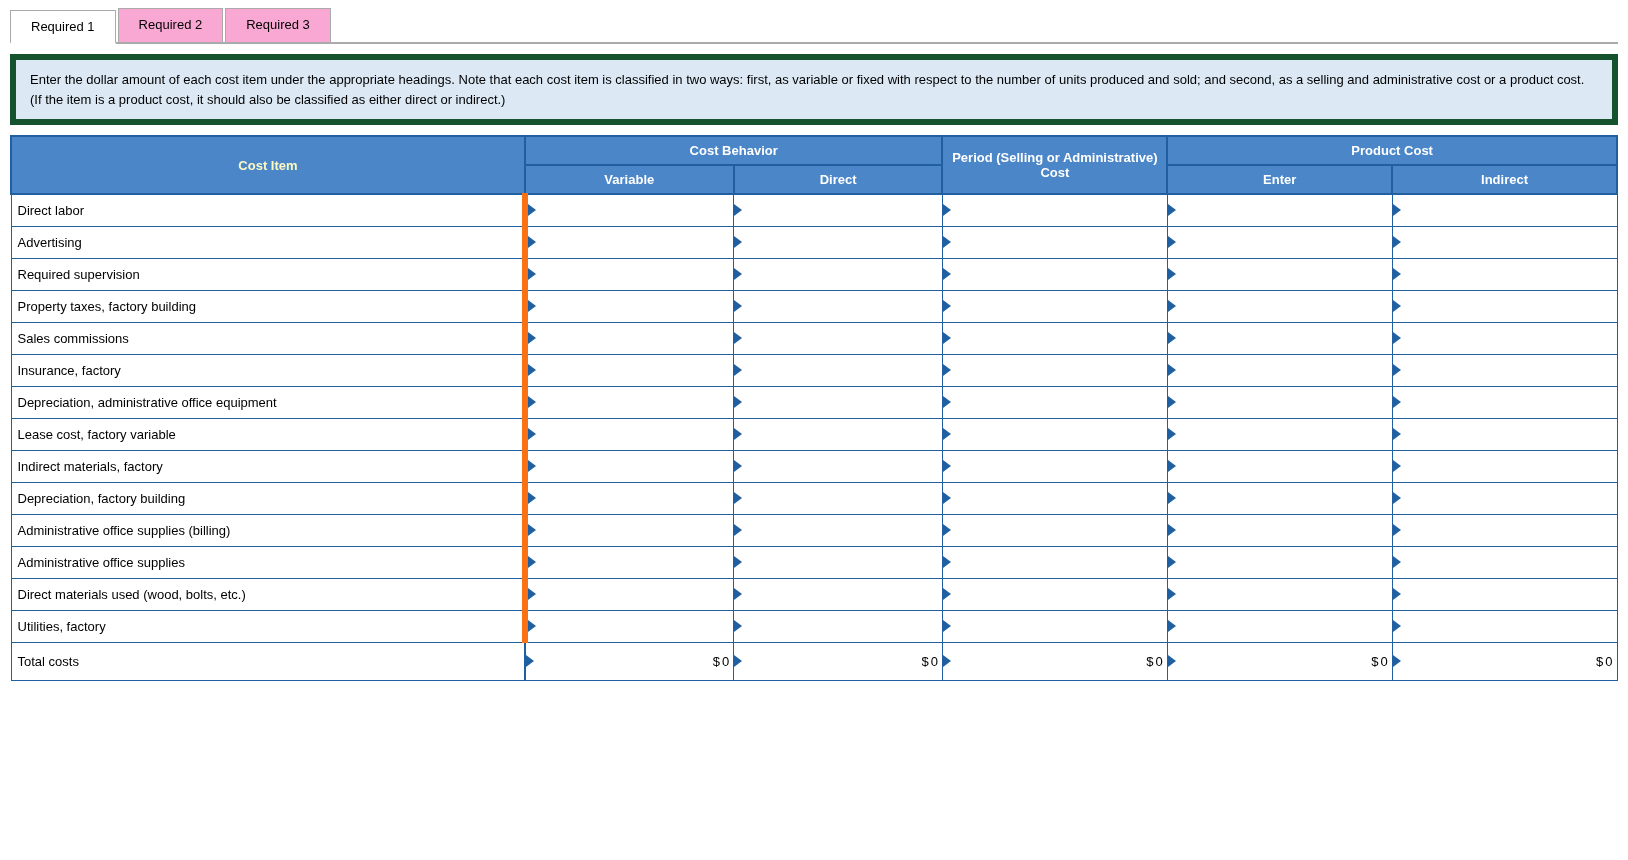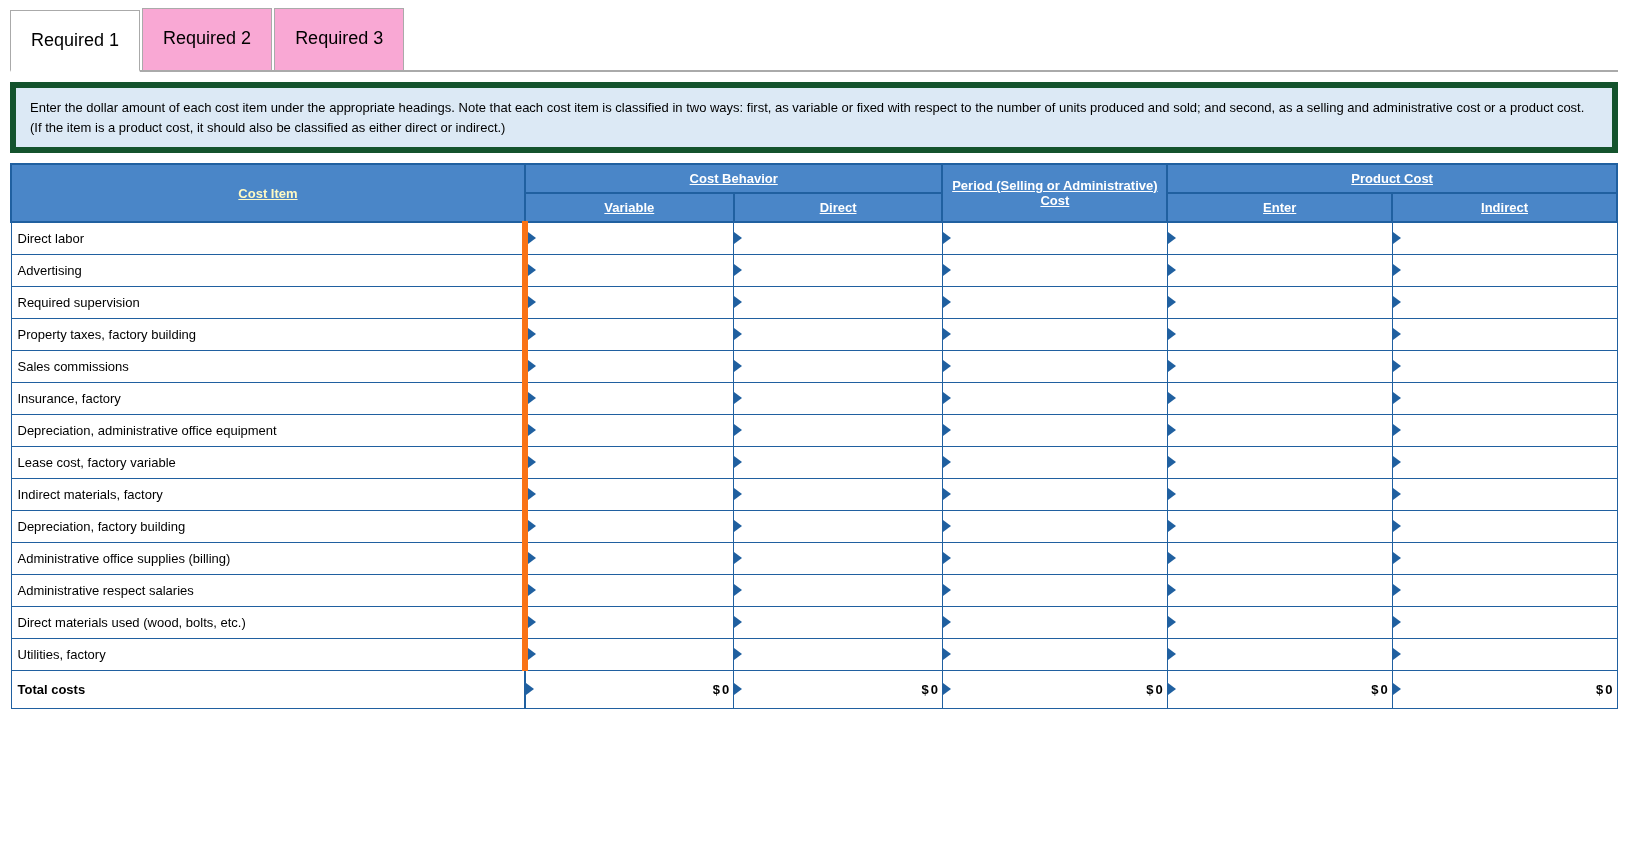--- a/index.html
+++ b/index.html
@@ -4,27 +4,27 @@
   <style>
     * { box-sizing: border-box; margin: 0; padding: 0; }
     body { font-family: Arial, sans-serif; font-size: 13px; background: #fff; color: #000; }
 
     .tabs {
       display: flex;
       border-bottom: 2px solid #aaa;
       margin-bottom: 0;
     }
     .tab {
-      padding: 19px 20px;
+      padding: 8px 20px;
       border: 1px solid #aaa;
       border-bottom: none;
       cursor: pointer;
       background: #fff;
       margin-right: 2px;
-      font-size: 18px;
+      font-size: 13px;
     }
     .tab.active {
       background: #fff;
       font-weight: normal;
       border-bottom: 2px solid #fff;
       position: relative;
       bottom: -2px;
     }
     .tab:not(.active) {
       background: #f9a8d4;
@@ -51,21 +51,20 @@
 
     
     .header-row-1 th, .header-row-2 th {
       background: #4a86c8;
       color: #fff;
       font-weight: bold;
       text-align: center;
       border: 2px solid #2060a0;
       padding: 6px 4px;
       font-size: 13px;
-      text-decoration: underline;
     }
 
     .header-row-1 .cost-item-header {
       background: #4a86c8;
       color: #fef9c3;
       font-weight: bold;
       text-align: center;
       vertical-align: middle;
     }
 
@@ -109,21 +108,21 @@
       border-top: 6px solid transparent;
       border-bottom: 6px solid transparent;
       border-left: 8px solid #2060a0;
     }
 
     .total-row td {
       border: 1px solid #2060a0;
       padding: 11px 6px;
       height: 34px;
       vertical-align: middle;
-      font-weight: bold;
+      font-weight: normal;
     }
     .total-row td.cost-item-cell {
       text-align: left;
       border-right: 2px solid #2060a0;
     }
     .total-row td.total-input-cell {
       text-align: right;
       padding-right: 4px;
       position: relative;
     }
@@ -267,21 +266,21 @@
           </tr>
           <tr class="data-row">
             <td class="cost-item-cell">Administrative office supplies (billing)</td>
             <td class="input-cell"></td>
             <td class="input-cell"></td>
             <td class="input-cell"></td>
             <td class="input-cell"></td>
             <td class="input-cell"></td>
           </tr>
           <tr class="data-row">
-            <td class="cost-item-cell">Administrative respect salaries</td>
+            <td class="cost-item-cell">Administrative office supplies</td>
             <td class="input-cell"></td>
             <td class="input-cell"></td>
             <td class="input-cell"></td>
             <td class="input-cell"></td>
             <td class="input-cell"></td>
           </tr>
           <tr class="data-row">
             <td class="cost-item-cell">Direct materials used (wood, bolts, etc.)</td>
             <td class="input-cell"></td>
             <td class="input-cell"></td>

